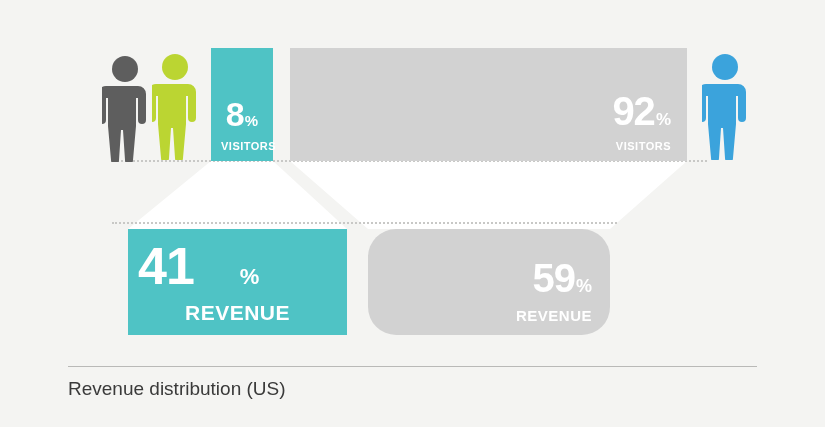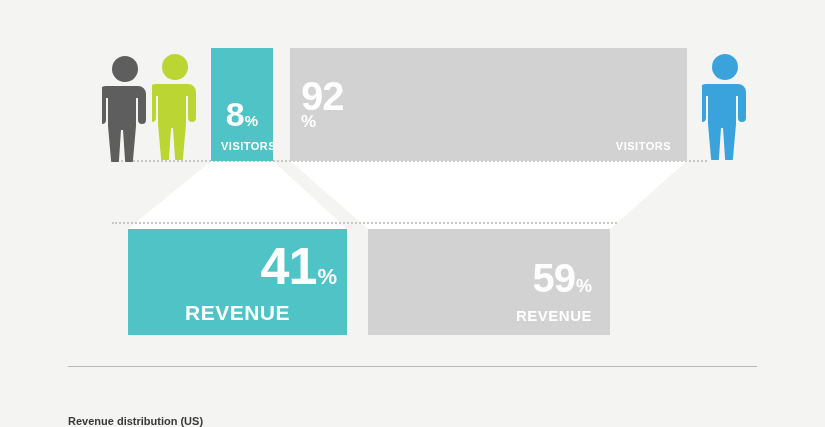--- a/index.html
+++ b/index.html
@@ -93,63 +93,63 @@
   #bar-visitors-teal .value-row  { justify-content: center; }
   #bar-visitors-teal .value-num  { font-size: 34px; }
   #bar-visitors-teal .value-pct  { font-size: 15px; }
   #bar-visitors-teal .value-label{ font-size: 11px; text-align: center; }
 
   #bar-visitors-gray {
     left: 290px; top: 48px; width: 397px; height: 113px;
     background: #d2d2d2;
   }
   #bar-visitors-gray .bar-inner { align-items: flex-end; text-align: right; padding-right: 16px; padding-bottom: 9px; }
-  #bar-visitors-gray .value-row  { justify-content: flex-end; flex-direction: column; }
+  #bar-visitors-gray .value-row  { justify-content: flex-end; }
   #bar-visitors-gray .value-num  { font-size: 40px; }
   #bar-visitors-gray .value-pct  { font-size: 17px; }
   #bar-visitors-gray .value-label{ font-size: 11px; text-align: right; }
 
   
   #bar-revenue-teal {
     left: 128px; top: 229px; width: 219px; height: 106px;
     background: #4fc3c5;
   }
   #bar-revenue-teal .bar-inner { align-items: center; text-align: center; padding-bottom: 12px; }
-  #bar-revenue-teal .value-row  { justify-content: flex-end; }
+  #bar-revenue-teal .value-row  { justify-content: flex-start; gap: 45px; }
   #bar-revenue-teal .value-num  { font-size: 52px; }
   #bar-revenue-teal .value-pct  { font-size: 22px; }
   #bar-revenue-teal .value-label{ font-size: 21px; text-align: center; letter-spacing: 0.5px; }
 
   #bar-revenue-gray {
     left: 368px; top: 229px; width: 242px; height: 106px;
     background: #d2d2d2;
+    border-radius: 28px;
   }
   #bar-revenue-gray .bar-inner { align-items: flex-end; text-align: right; padding-right: 18px; padding-bottom: 12px; }
   #bar-revenue-gray .value-row  { justify-content: flex-end; }
   #bar-revenue-gray .value-num  { font-size: 40px; }
   #bar-revenue-gray .value-pct  { font-size: 18px; }
   #bar-revenue-gray .value-label{ font-size: 15px; text-align: right; letter-spacing: 0.5px; }
 
   
   #caption-rule {
     position: absolute;
     left: 68px;
     right: 68px;
     top: 366px;
     height: 0;
     border-top: 1px solid #b9b9b7;
   }
   #caption-text {
     position: absolute;
     left: 68px;
     top: 378px;
-    font-size: 11px;
-    font-weight: bold;
+    font-size: 19px;
+    font-weight: normal;
     color: #3a3a3a;
-    margin-top: 37px;
   }
 </style>
 </head>
 <body>
 
 <div id="infographic">
 
   <svg class="funnel-layer" viewBox="0 0 825 427" preserveAspectRatio="none">
     <polygon points="211,161 273,161 347,229 128,229" fill="#ffffff"></polygon>
     <polygon points="290,161 687,161 610,229 368,229" fill="#ffffff"></polygon>

